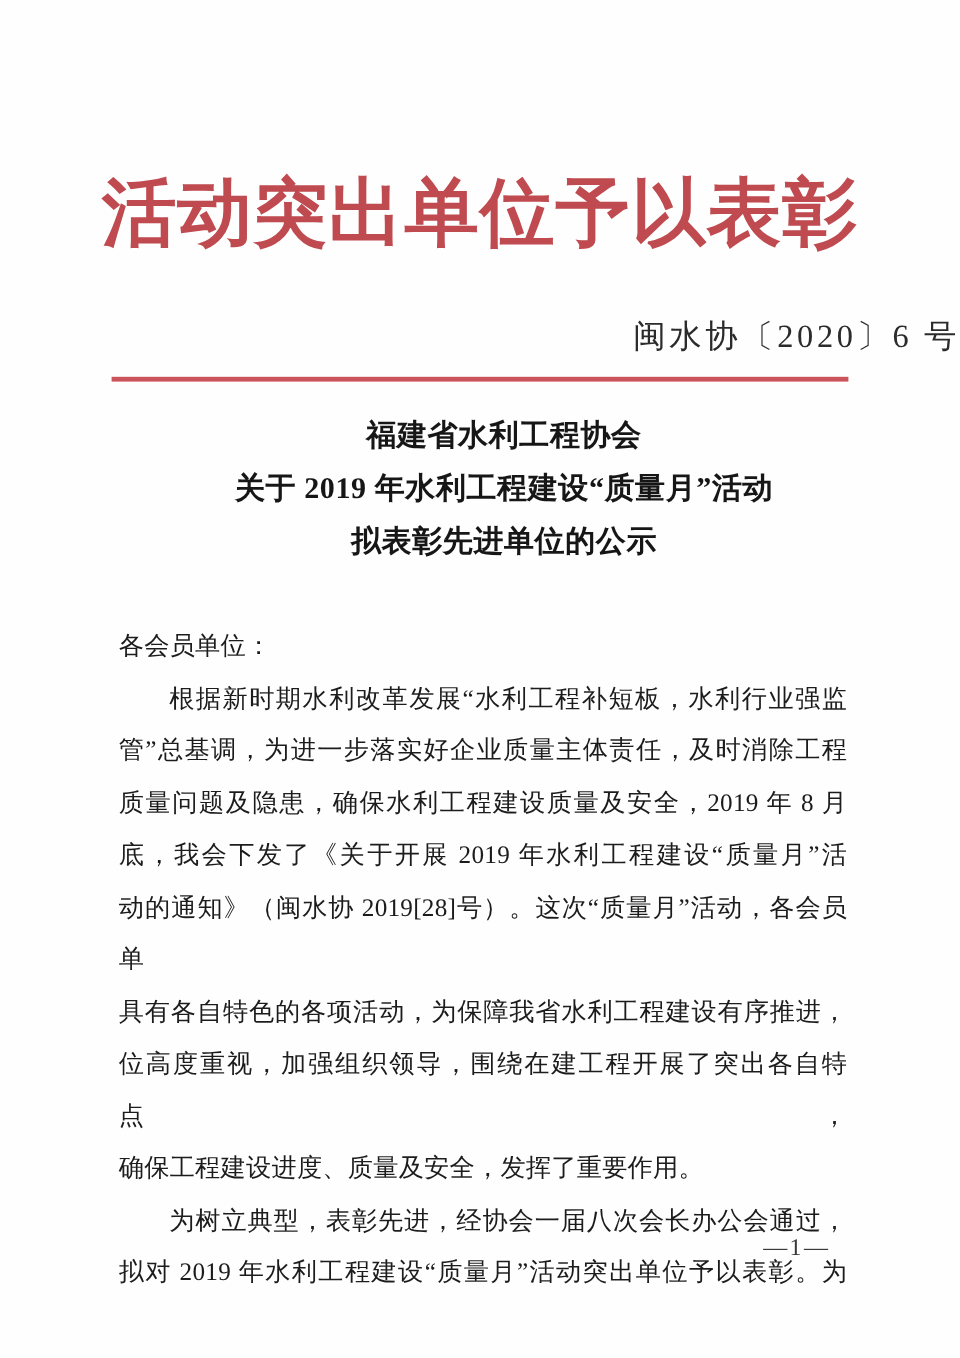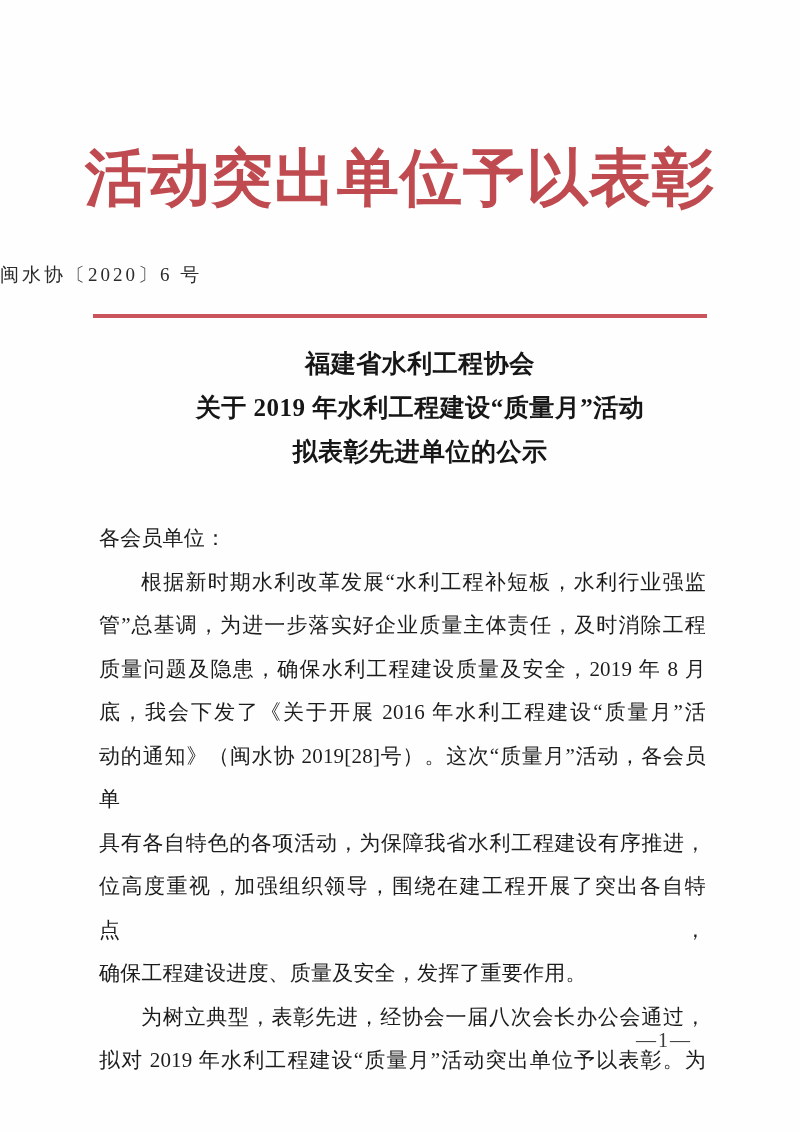--- a/index.html
+++ b/index.html
@@ -26,22 +26,22 @@
     color: #bf4a4f;
     letter-spacing: 1px;
     line-height: 1.45;
     white-space: nowrap;
   }
   .doc-number {
     position: absolute;
     top: 262px;
     left: 0;
     right: 0;
-    text-align: left;
-    font-size: 19px;
+    text-align: right;
+    font-size: 27px;
     color: #2b2b2b;
     letter-spacing: 3px;
   }
   .red-rule {
     position: absolute;
     top: 314px;
     left: 93px;
     width: 614px;
     height: 4px;
     background: #cb545c;
@@ -103,21 +103,21 @@
     <div class="title-line">福建省水利工程协会</div>
     <div class="title-line">关于 2019 年水利工程建设“质量月”活动</div>
     <div class="title-line">拟表彰先进单位的公示</div>
   </div>
 
   <div class="body-block">
     <div class="line">各会员单位：</div>
     <div class="line fill indent">根据新时期水利改革发展“水利工程补短板，水利行业强监</div>
     <div class="line fill">管”总基调，为进一步落实好企业质量主体责任，及时消除工程</div>
     <div class="line fill">质量问题及隐患，确保水利工程建设质量及安全，2019 年 8 月</div>
-    <div class="line fill">底，我会下发了《关于开展 2016 年水利工程建设“质量月”活</div>
+    <div class="line fill">底，我会下发了《关于开展 2019 年水利工程建设“质量月”活</div>
     <div class="line fill">动的通知》（闽水协 2019[28]号）。这次“质量月”活动，各会员单</div>
     <div class="line fill">具有各自特色的各项活动，为保障我省水利工程建设有序推进，</div>
     <div class="line fill">位高度重视，加强组织领导，围绕在建工程开展了突出各自特点，</div>
     <div class="line">确保工程建设进度、质量及安全，发挥了重要作用。</div>
     <div class="line fill indent">为树立典型，表彰先进，经协会一届八次会长办公会通过，</div>
     <div class="line fill">拟对 2019 年水利工程建设“质量月”活动突出单位予以表彰。为</div>
   </div>
 
   <div class="page-number">—1—</div>
 

